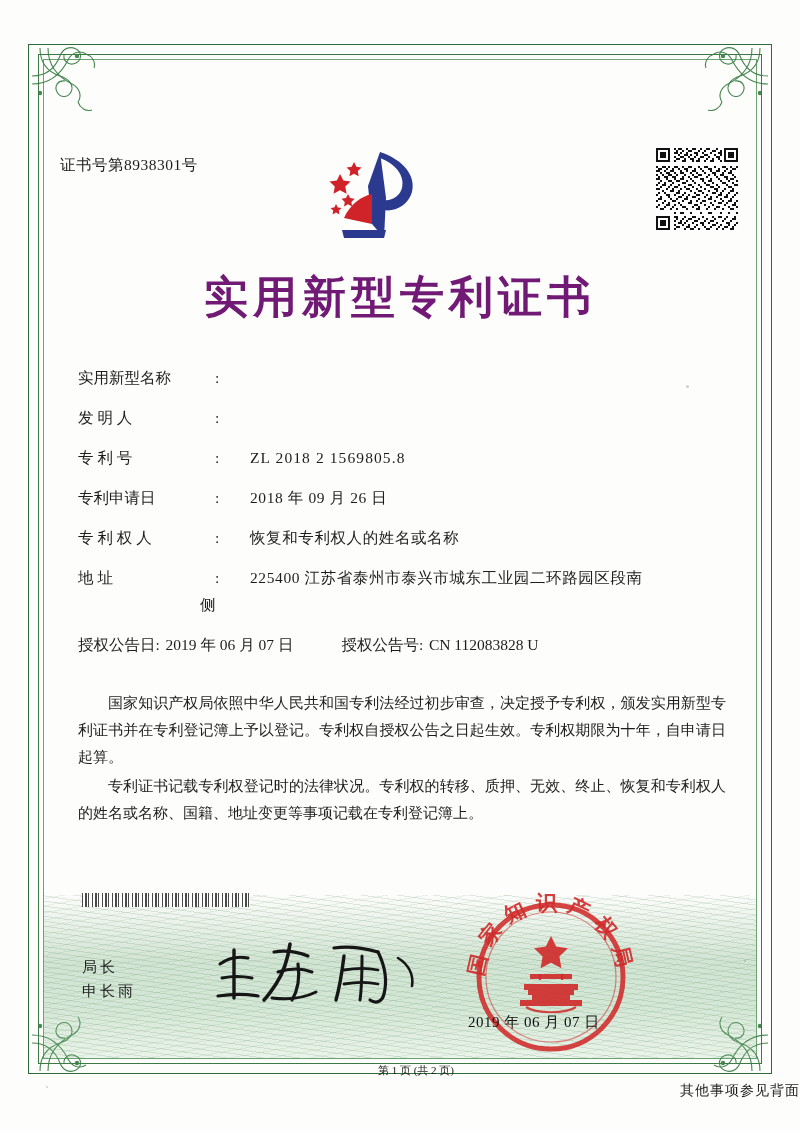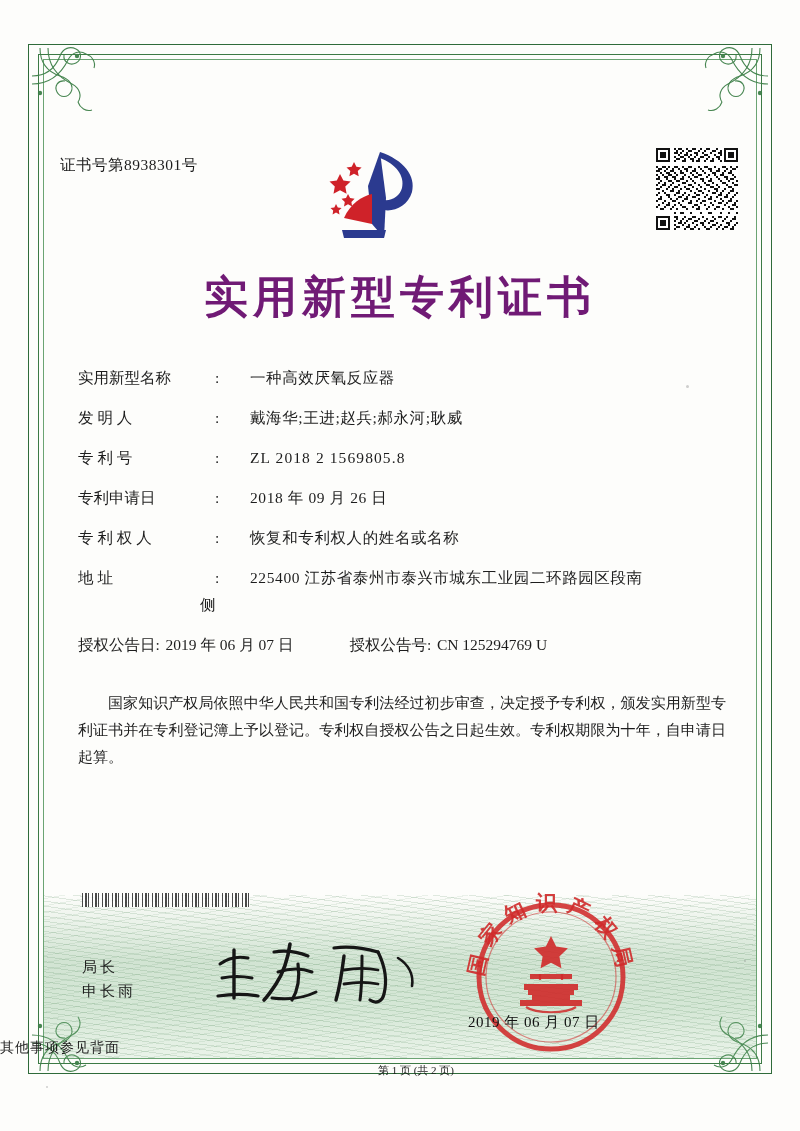--- a/index.html
+++ b/index.html
@@ -162,21 +162,20 @@
   .addr-second {
     margin-left: 122px;
     font-size: 15.5px;
     margin-top: -13px;
     margin-bottom: 19px;
   }
   .two-col {
     display: flex;
     align-items: baseline;
     font-size: 15.5px;
-    gap: 8px;
   }
   .two-col .grp { display: flex; align-items: baseline; }
   .two-col .grp.second { margin-left: 48px; }
   .two-col .lab { white-space: nowrap; }
 
   
   .body-text {
     position: absolute;
     left: 78px; top: 690px;
     width: 648px;
@@ -235,23 +234,23 @@
   
   .page-no {
     position: absolute;
     left: 16px; top: 1063px;
     width: 800px;
     text-align: center;
     font-size: 11px;
   }
   .back-note {
     position: absolute;
-    left: 0; top: 1039px;
+    left: 0; top: 1082px;
     width: 800px;
-    text-align: left;
+    text-align: right;
     font-size: 14px;
     letter-spacing: 1px;
   }
 
   .speck {
     position: absolute;
     background: rgba(120,120,120,.35);
     border-radius: 50%;
   }
 </style>
@@ -681,27 +680,25 @@
     </svg>
   </div>
 
   <div class="title">实用新型专利证书</div>
 
   <div class="fields">
 
     <div class="field-row">
       <div class="f-label">实用新型名称</div>
       <div class="f-colon">:</div>
-      <div class="f-value">一种高效厌氧反应器</div>
     </div>
 
     <div class="field-row">
       <div class="f-label">发 明 人</div>
       <div class="f-colon">:</div>
-      <div class="f-value">戴海华;王进;赵兵;郝永河;耿威</div>
     </div>
 
     <div class="field-row">
       <div class="f-label">专 利 号</div>
       <div class="f-colon">:</div>
       <div class="f-value mono">ZL 2018 2 1569805.8</div>
     </div>
 
     <div class="field-row">
       <div class="f-label">专利申请日</div>
@@ -724,27 +721,28 @@
 
     <div class="two-col">
       <div class="grp">
         <span class="lab">授权公告日</span>
         <span class="f-colon">:</span>
         <span>2019 年 06 月 07 日</span>
       </div>
       <div class="grp second">
         <span class="lab">授权公告号</span>
         <span class="f-colon">:</span>
-        <span>CN 125294769 U</span>
+        <span>CN 112083828 U</span>
       </div>
     </div>
   </div>
 
   <div class="body-text">
     <p>国家知识产权局依照中华人民共和国专利法经过初步审查，决定授予专利权，颁发实用新型专利证书并在专利登记簿上予以登记。专利权自授权公告之日起生效。专利权期限为十年，自申请日起算。</p>
+    <p>专利证书记载专利权登记时的法律状况。专利权的转移、质押、无效、终止、恢复和专利权人的姓名或名称、国籍、地址变更等事项记载在专利登记簿上。</p>
   </div>
 
   <div class="barcode"></div>
 
   <div class="sig-labels">
     <div>局长</div>
     <div>申长雨</div>
   </div>
   <div class="sig-script">
     <svg viewBox="0 0 210 72" fill="none" stroke="currentColor" stroke-linecap="round" stroke-linejoin="round">

